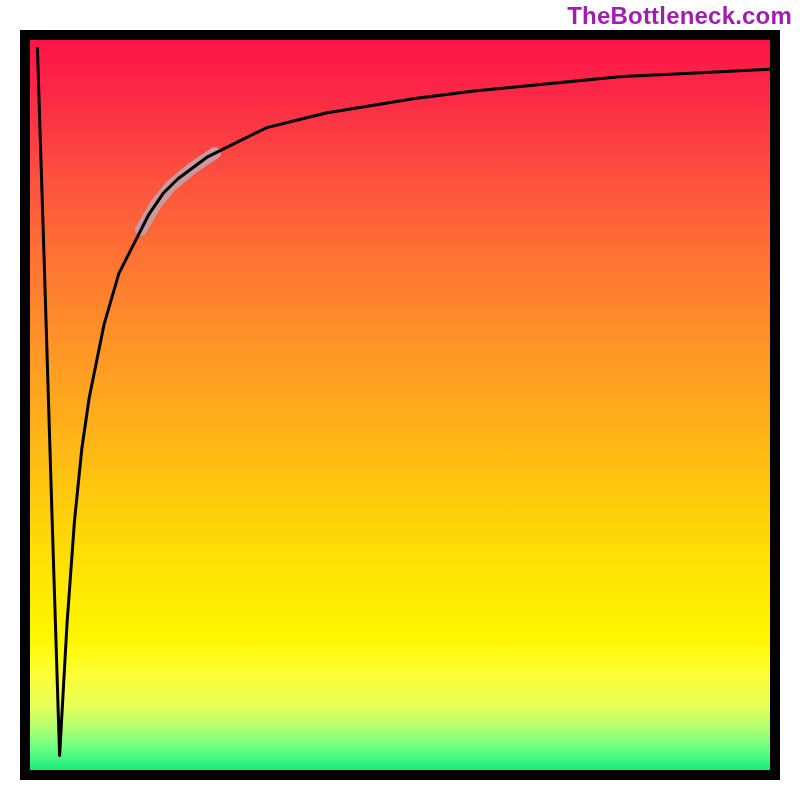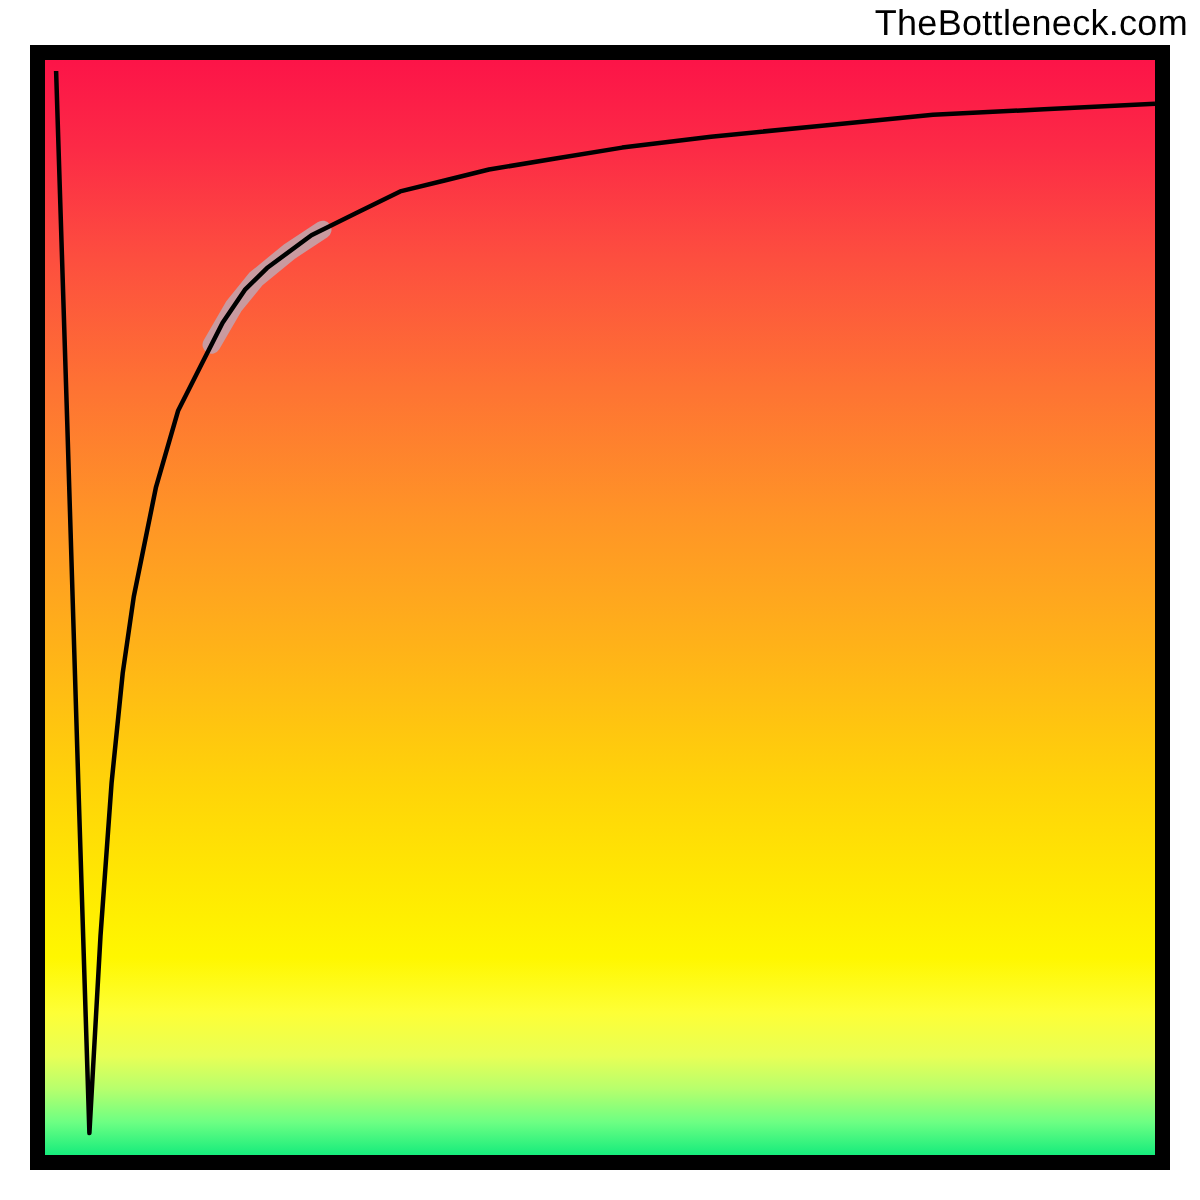--- a/index.html
+++ b/index.html
@@ -14,22 +14,22 @@
   .wrap {
     position: relative;
     width: 800px;
     height: 800px;
   }
   .attribution {
     position: absolute;
     top: 2px;
     right: 8px;
     font-size: 24px;
-    font-weight: 400;
-    color: #000000;
+    font-weight: 700;
+    color: #a21caf;
     letter-spacing: 0.2px;
   }
   .plot {
     position: absolute;
     left: 20px;
     top: 30px;
     width: 760px;
     height: 750px;
   }
   .plot-frame {

